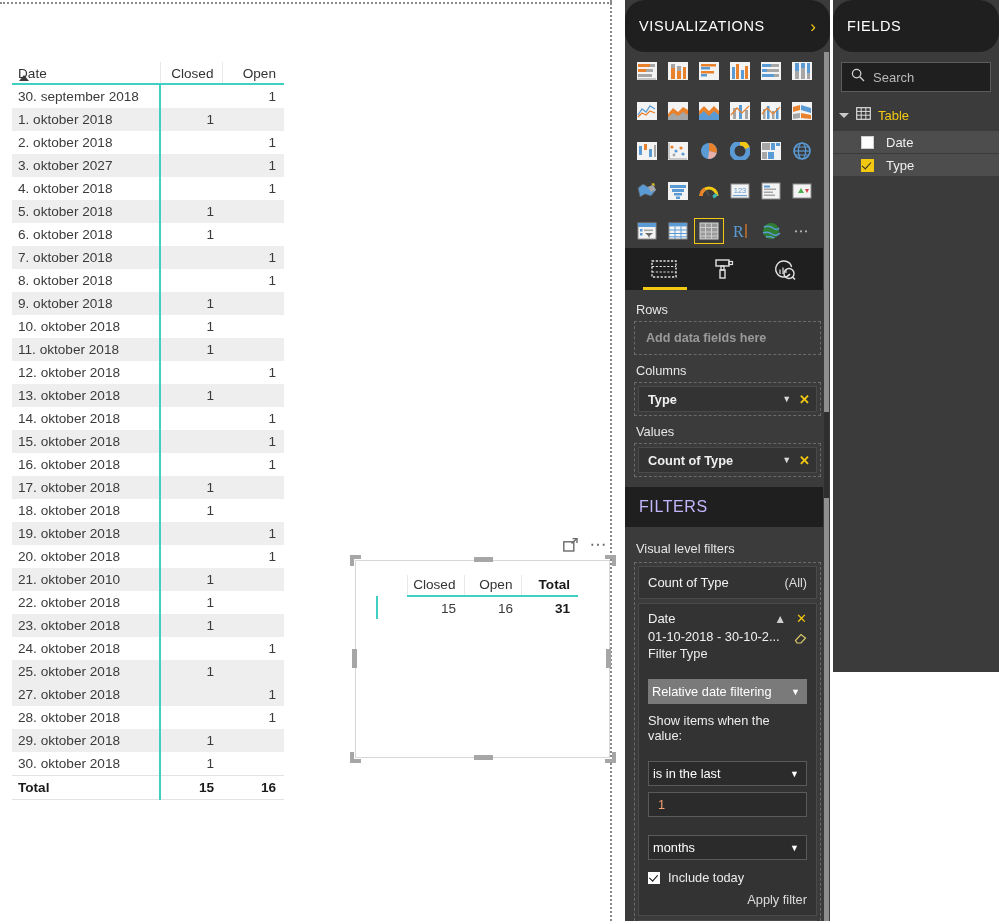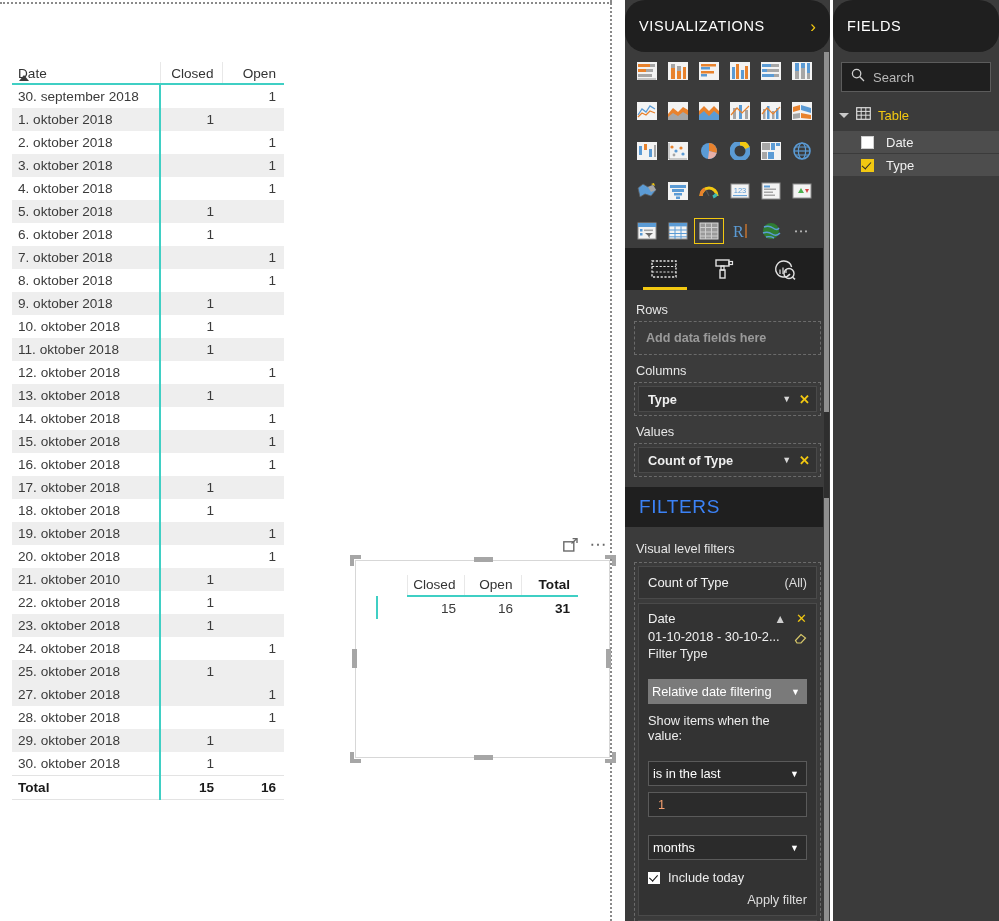--- a/index.html
+++ b/index.html
@@ -195,21 +195,21 @@
   .well-chip .cname { flex: 1; }
   .caret-dn { color:#d8d8d8; font-size: 9px; margin-right: 8px; }
   .x-btn { color: #f2c811; font-size: 13px; line-height: 1; }
 
   
   .filters-header {
     height: 40px; background: #1f1f1f;
     display: flex; align-items: center; padding: 0 14px;
     margin-top: 10px;
   }
-  .filters-header .ttl { color: #3b82f6; font-size: 19px; letter-spacing: .6px;}
+  .filters-header .ttl { color: #c4b5fd; font-size: 16px; letter-spacing: .6px;}
   .filters-body { padding: 4px 9px 0 9px; }
   .flt-section-label { color:#e6e6e6; font-size: 12.8px; margin: 10px 0 6px 2px; }
   .flt-outer { border: 1px dashed #6b6b6b; padding: 3px; }
   .flt-card {
     background: #333333; border: 1px solid #4a4a4a;
     padding: 7px 9px 8px 9px; margin-bottom: 4px;
   }
   .flt-card.compact { padding: 8px 9px; }
   .flt-title-row { display:flex; align-items:center; }
   .flt-title { color: #f2f2f2; font-size: 13px; flex:1; }
@@ -240,21 +240,21 @@
   .chk::after{
     content:""; position:absolute; left:3px; top:1px; width:4px; height:7px;
     border:solid #111; border-width: 0 1.6px 1.6px 0; transform: rotate(42deg);
   }
   .flt-check-label { color:#ededed; font-size:12.8px; }
   .apply-filter { color:#dcdcdc; font-size:12.8px; text-align:right; margin-top:7px;}
 
   
   .fields-pane {
     position: absolute; left: 833px; top: 0;
-    width: 166px; height: 921px;
+    width: 166px; height: 672px;
     background: #3b3b3b;
   }
   .search-box {
     margin: 10px 8px 0 8px;
     background: #1f1f1f; border: 1px solid #5c5c5c;
     height: 30px; display:flex; align-items:center; gap:8px; padding: 0 9px;
   }
   .search-ph { color:#b9b9b9; font-size:13px; }
   .tbl-row {
     display:flex; align-items:center; gap:7px;
@@ -316,21 +316,21 @@
               <td class="v-date">1. oktober 2018</td>
               <td class="v-num">1</td>
               <td class="v-num2"></td>
             </tr>
             <tr>
               <td class="v-date">2. oktober 2018</td>
               <td class="v-num"></td>
               <td class="v-num2">1</td>
             </tr>
             <tr class="alt">
-              <td class="v-date">3. oktober 2018</td>
+              <td class="v-date">3. oktober 2027</td>
               <td class="v-num"></td>
               <td class="v-num2">1</td>
             </tr>
             <tr>
               <td class="v-date">4. oktober 2018</td>
               <td class="v-num"></td>
               <td class="v-num2">1</td>
             </tr>
             <tr class="alt">
               <td class="v-date">5. oktober 2018</td>

